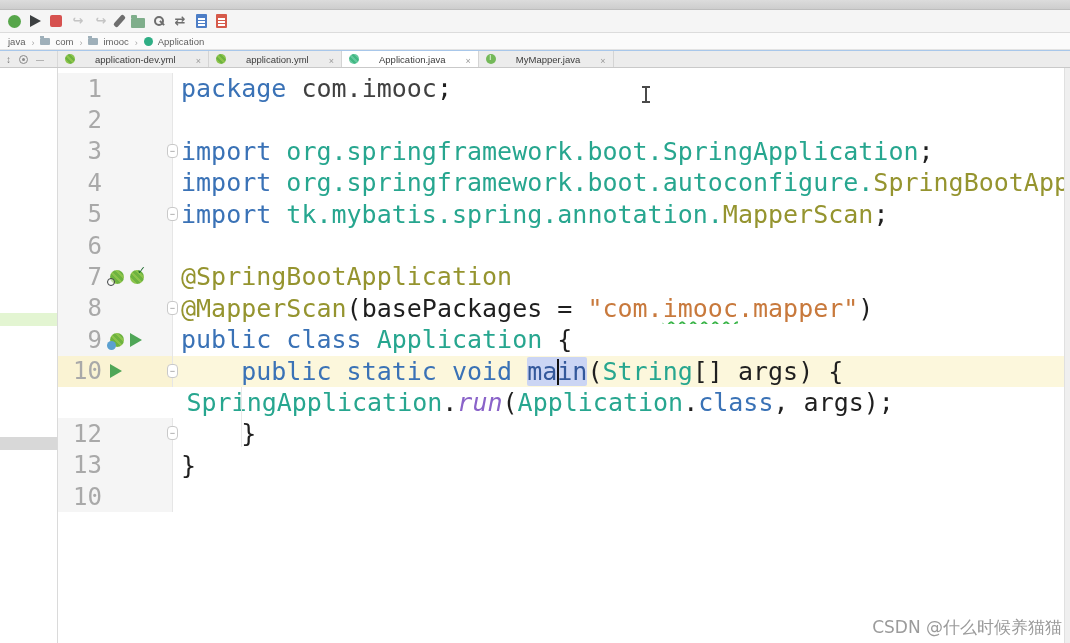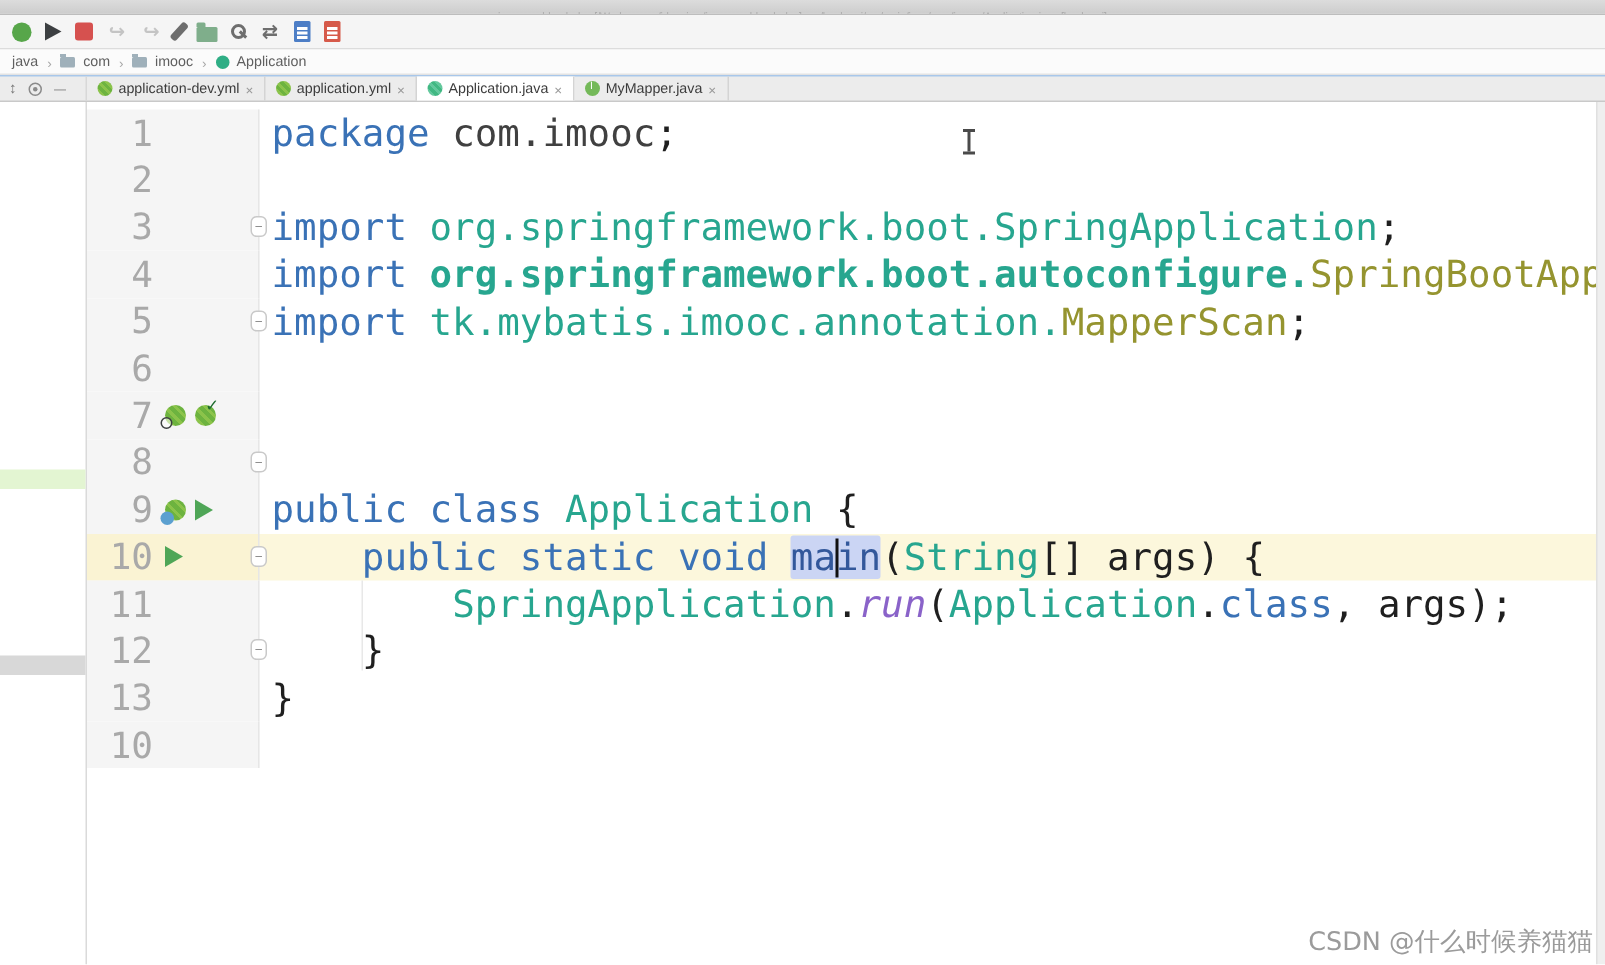--- a/index.html
+++ b/index.html
@@ -49,21 +49,21 @@
     border-bottom:1px solid #c9c9c9; display:flex; align-items:stretch; }
   .panelctl { width:58px; display:flex; align-items:center; gap:8px; padding-left:6px;
     border-right:1px solid #d8d8d8; }
   .pc { color:#7a7a7a; font-size:10px; display:inline-flex; align-items:center; justify-content:center; }
   .panel-sort-icon::after { content:'↕'; }
   .gearshape { width:9px; height:9px; border:1.5px solid #8a8a8a; border-radius:50%; position:relative; }
   .gearshape::after { content:''; position:absolute; left:2px; top:2px; width:3px; height:3px;
     background:#8a8a8a; border-radius:50%; }
   .panel-hide-icon::after { content:'—'; font-size:8px; }
   .tabs { display:flex; }
-  .tab { display:flex; align-items:center; gap:4px; padding:0 7px; border-right:1px solid #d4d4d4;
+  .tab { display:flex; align-items:center; gap:20px; padding:0 7px; border-right:1px solid #d4d4d4;
     cursor:default; }
   .tab.active { background:#fff; }
   .tab .tlabel { font-size:9.5px; color:#3c3c3c; white-space:nowrap; }
   .tclose::after { content:'×'; font-size:9px; color:#9a9a9a; }
   .tic { width:10px; height:10px; border-radius:50%; position:relative; flex:none; }
   .yaml-icon { background:repeating-linear-gradient(45deg,#6db33f,#6db33f 2px,#8bc34a 2px,#8bc34a 4px); }
   .bootclass-icon { background:repeating-linear-gradient(45deg,#41b883,#41b883 2px,#63c89d 2px,#63c89d 4px); }
   .interface-icon { background:#74b959; }
   .interface-icon::after { content:'I'; position:absolute; left:3.5px; top:0px; font-size:7px; color:#fff; }
 
@@ -212,52 +212,54 @@
             <span class="gicons"></span>
             <span class="fold"></span>
           </div>
           <div class="code"><span style="color: rgb(58, 114, 182);">import </span><span style="color: rgb(39, 166, 143); margin-top: 15px;">org.springframework.boot.SpringApplication</span><span style="color: rgb(31, 31, 31);">;</span></div>
         </div>
         <div class="row">
           <div class="gut">
             <span class="lnum">4</span>
             <span class="gicons"></span>
           </div>
-          <div class="code"><span style="color: rgb(58, 114, 182);">import </span><span style="color: rgb(39, 166, 143); font-weight: bold;">org.springframework.boot.autoconfigure.</span><span style="color: rgb(149, 148, 47);">SpringBootApplication</span></div>
+          <div class="code"><span style="color: rgb(58, 114, 182);">import </span><span style="color: rgb(39, 166, 143);">org.springframework.boot.autoconfigure.</span><span style="color: rgb(149, 148, 47);">SpringBootApplication</span></div>
         </div>
         <div class="row">
           <div class="gut">
             <span class="lnum">5</span>
             <span class="gicons"></span>
             <span class="fold"></span>
           </div>
-          <div class="code"><span style="color: rgb(58, 114, 182);">import </span><span style="color: rgb(39, 166, 143);">tk.mybatis.imooc.annotation.</span><span style="color: rgb(149, 148, 47);">MapperScan</span><span style="color: rgb(31, 31, 31);">;</span></div>
+          <div class="code"><span style="color: rgb(58, 114, 182);">import </span><span style="color: rgb(39, 166, 143);">tk.mybatis.spring.annotation.</span><span style="color: rgb(149, 148, 47);">MapperScan</span><span style="color: rgb(31, 31, 31);">;</span></div>
         </div>
         <div class="row">
           <div class="gut">
             <span class="lnum">6</span>
             <span class="gicons"></span>
           </div>
           <div class="code"></div>
         </div>
         <div class="row">
           <div class="gut">
             <span class="lnum">7</span>
             <span class="gicons">
               <span class="gi spring-search-icon"></span>
               <span class="gi spring-check-icon"></span>
             </span>
           </div>
+          <div class="code"><span style="color: rgb(149, 148, 47);">@SpringBootApplication</span></div>
         </div>
         <div class="row">
           <div class="gut">
             <span class="lnum">8</span>
             <span class="gicons"></span>
             <span class="fold"></span>
           </div>
+          <div class="code"><span style="color: rgb(149, 148, 47);">@MapperScan</span><span style="color: rgb(31, 31, 31);">(basePackages = </span><span style="color: rgb(200, 121, 60);">"com.</span><span class="sq" style="color: rgb(200, 121, 60);">imooc</span><span style="color: rgb(200, 121, 60);">.mapper"</span><span style="color: rgb(31, 31, 31);">)</span></div>
         </div>
         <div class="row">
           <div class="gut">
             <span class="lnum">9</span>
             <span class="gicons">
               <span class="gi spring-bean-icon"></span>
               <span class="gi run-icon"></span>
             </span>
           </div>
           <div class="code"><span style="color: rgb(58, 114, 182);">public class </span><span style="color: rgb(39, 166, 143);">Application</span><span style="color: rgb(31, 31, 31);"> {</span></div>
@@ -266,24 +268,20 @@
           <div class="gut">
             <span class="lnum">10</span>
             <span class="gicons">
               <span class="gi run-icon"></span>
             </span>
             <span class="fold"></span>
           </div>
           <div class="code"><span style="color: rgb(31, 31, 31);">    </span><span style="color: rgb(58, 114, 182);">public static void </span><span class="hl" style="color: rgb(51, 88, 155);">main</span><span style="color: rgb(31, 31, 31);">(</span><span style="color: rgb(39, 166, 143);">String</span><span style="color: rgb(31, 31, 31);">[] args) {</span><span class="caret" style="left: calc(25ch + 8px);"></span></div>
         </div>
         <div class="row">
-          <div class="gut">
-            <span class="lnum">11</span>
-            <span class="gicons"></span>
-          </div>
           <div class="code"><span style="color: rgb(31, 31, 31);">        </span><span style="color: rgb(39, 166, 143);">SpringApplication</span><span style="color: rgb(31, 31, 31);">.</span><span class="it" style="color: rgb(138, 99, 201);">run</span><span style="color: rgb(31, 31, 31);">(</span><span style="color: rgb(39, 166, 143);">Application</span><span style="color: rgb(31, 31, 31);">.</span><span style="color: rgb(58, 114, 182);">class</span><span style="color: rgb(31, 31, 31);">, args);</span></div>
         </div>
         <div class="row">
           <div class="gut">
             <span class="lnum">12</span>
             <span class="gicons"></span>
             <span class="fold"></span>
           </div>
           <div class="code"><span style="color: rgb(31, 31, 31);">    }</span></div>
         </div>

